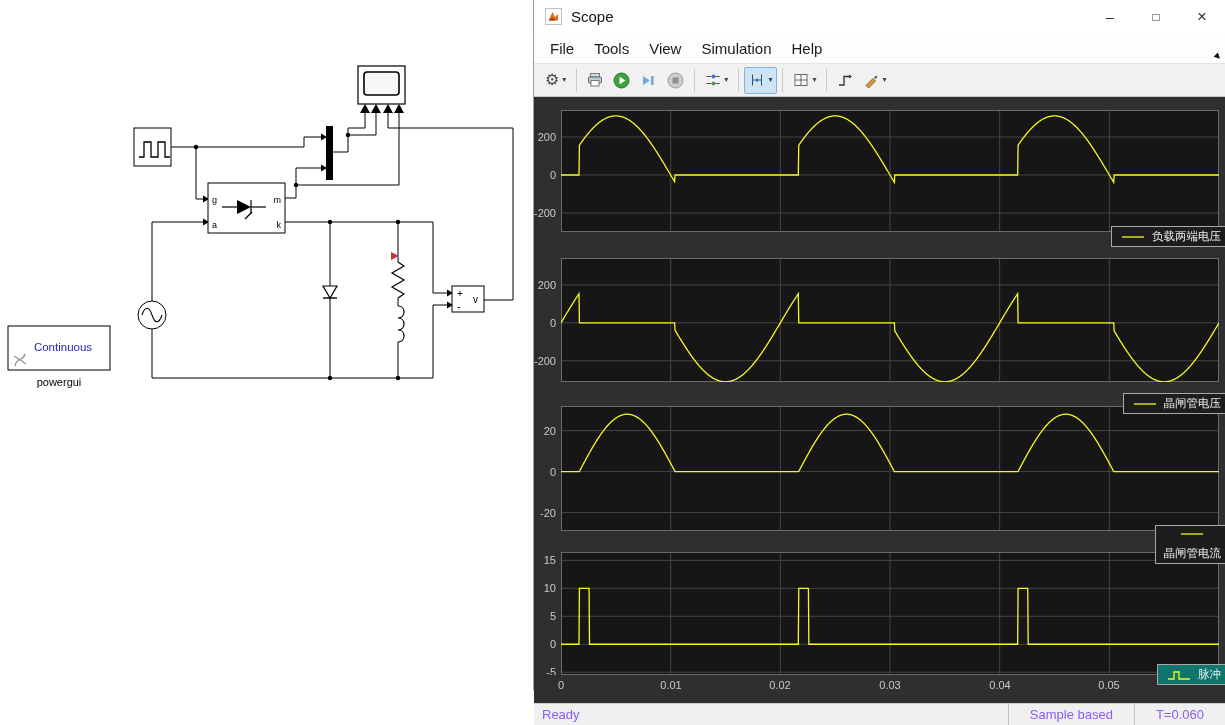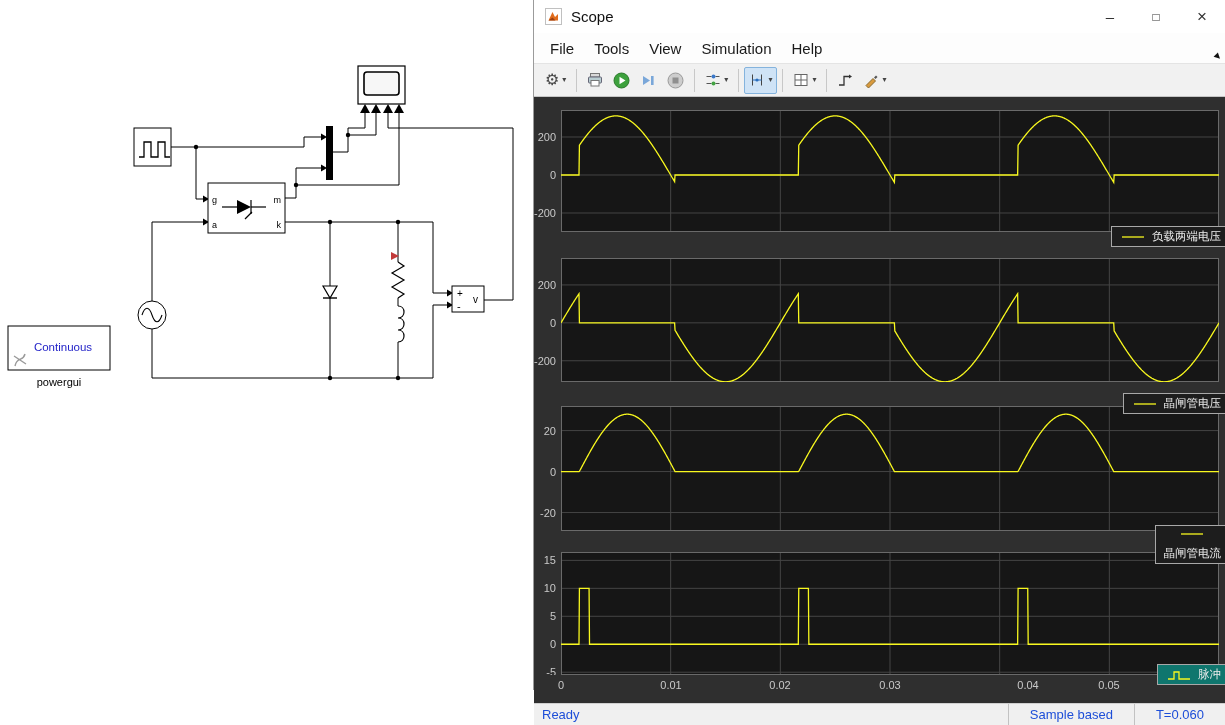--- a/index.html
+++ b/index.html
@@ -41,27 +41,27 @@
   .plot{position:absolute;left:0;display:block;}
   .legend{position:absolute;right:4px;display:flex;align-items:center;gap:6px;background:#1d1d1d;
           border:1px solid #a8a8a8;padding:2px 8px;font-size:11.5px;color:#ececec;white-space:nowrap;}
   .lg0{top:129px;} .lg1{top:296px;} .lg2{top:428px;} .lg3{top:567px;}
   .xlabels{position:absolute;top:582px;left:0;width:100%;height:14px;}
   .xlabels span{position:absolute;top:0;transform:translateX(-50%);font-size:11px;color:#c9c9c9;}
   .xlabels span:nth-child(1){left:27px;}
   .xlabels span:nth-child(2){left:137px;}
   .xlabels span:nth-child(3){left:246px;}
   .xlabels span:nth-child(4){left:356px;}
-  .xlabels span:nth-child(5){left:466px;margin-left:28px;}
+  .xlabels span:nth-child(5){left:466px;}
   .xlabels span:nth-child(6){left:575px;}
   .edge-thumb{position:absolute;right:0;top:0;width:7px;height:15px;background:#7b2525;}
 
   .statusbar{position:absolute;left:0;top:703px;width:100%;height:22px;background:#f0f0f0;
              border-top:1px solid #cfcfcf;box-sizing:border-box;display:flex;align-items:stretch;
-             font-size:13px;color:#1d4ed8;}
+             font-size:13px;color:#8b5cf6;}
   .status-left{display:flex;align-items:center;padding-left:8px;}
   .status-right{margin-left:auto;display:flex;}
   .scell{display:flex;align-items:center;padding:0 21px;border-left:1px solid #c2c2c2;}
 </style>
 </head>
 <body>
 
 <div class="model-canvas">
   <svg width="533" height="725" viewBox="0 0 533 725">
 

